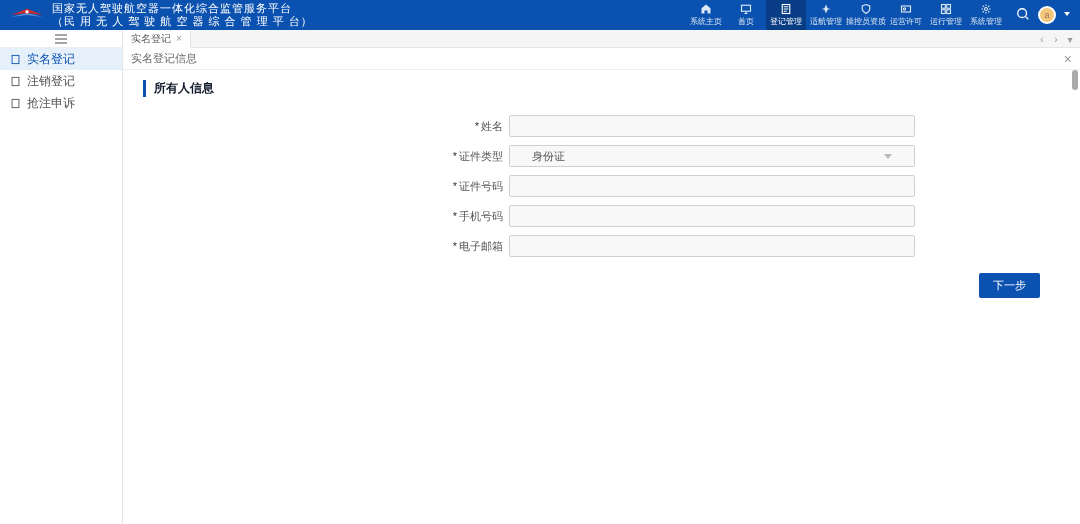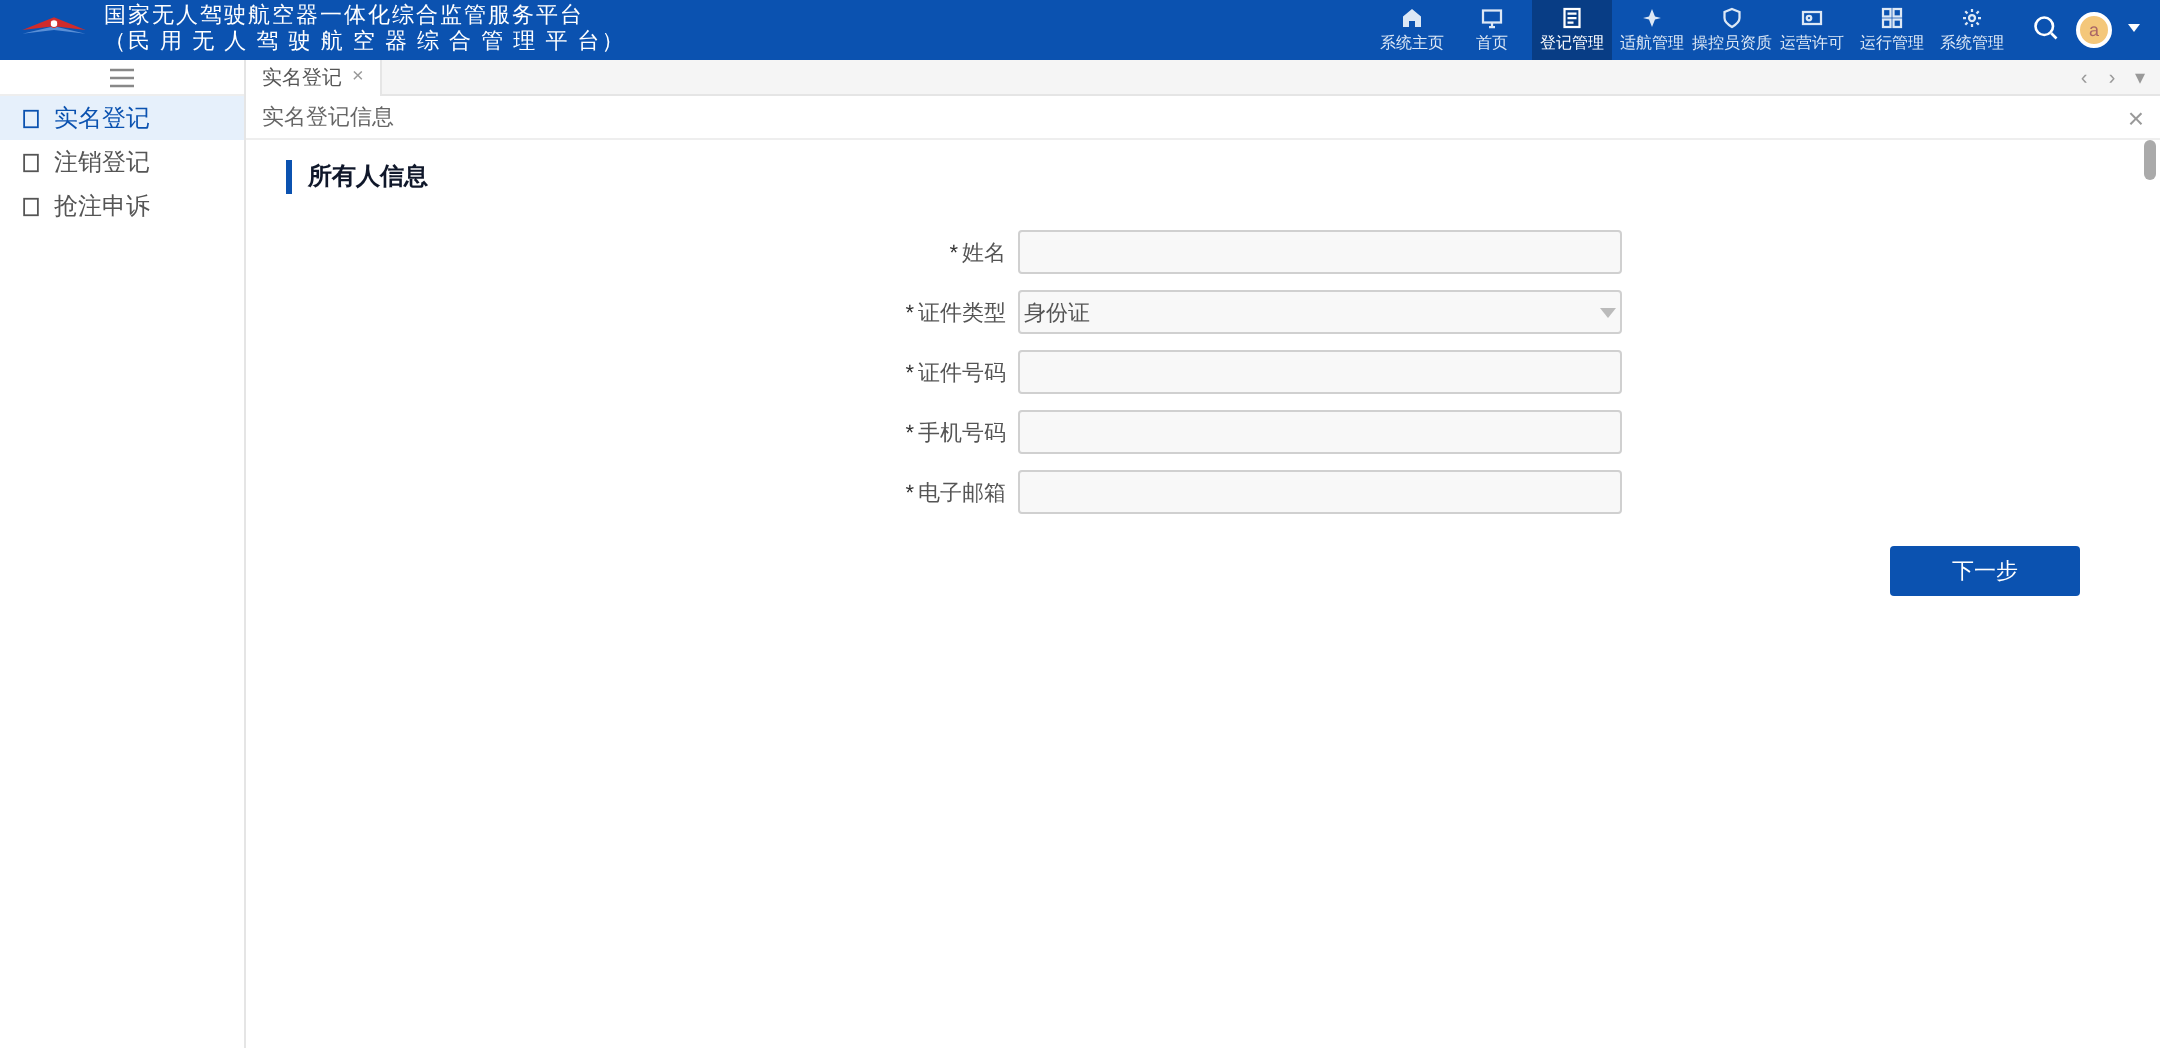--- a/index.html
+++ b/index.html
@@ -37,26 +37,26 @@
     
     .panel-header { height: 22px; display: flex; align-items: center; padding: 0 8px; font-size: 11px; color: #666; border-bottom: 1px solid #eee; gap: 43px; }
     .panel-close { margin-left: auto; cursor: pointer; color: #999; font-size: 14px; }
     
     .panel-body { padding: 10px 20px; flex: 1; overflow: auto; }
     .section-title { border-left: 3px solid #0b52b0; padding-left: 8px; font-size: 12px; font-weight: bold; color: #0f172a; margin-bottom: 18px; }
     
     .form-row { display: flex; align-items: center; margin-bottom: 8px; padding-left: 300px; }
     .form-label { width: 60px; text-align: right; font-size: 11px; color: #555; margin-right: 6px; }
     .req { color: #333; margin-right: 2px; }
-    .form-input, .form-select { width: 302px; height: 22px; border: 1px solid #d0d0d0; border-radius: 2px; background: #f8f8f8; padding: 0 2px; font-size: 11px; color: #555; }
+    .form-input, .form-select { width: 406px; height: 22px; border: 1px solid #d0d0d0; border-radius: 2px; background: #f8f8f8; padding: 0 22px; font-size: 11px; color: #555; }
     .form-select { display: flex; align-items: center; justify-content: space-between; cursor: pointer; background: #f8f8f8; }
     .select-arrow { width: 0; height: 0; border-left: 4px solid transparent; border-right: 4px solid transparent; border-top: 5px solid #bbb; }
     
     .form-footer { display: flex; justify-content: flex-end; padding-right: 20px; margin-top: 16px; }
-    .btn-primary { background: #0b52b0; color: #fff; border: none; padding: 5px 31px; font-size: 11px; border-radius: 2px; cursor: pointer; }
+    .btn-primary { background: #0b52b0; color: #fff; border: none; padding: 5px 14px; font-size: 11px; border-radius: 2px; cursor: pointer; }
     
     .scrollbar-track { position: absolute; right: 2px; top: 40px; width: 6px; height: 400px; }
     .scrollbar-thumb { width: 6px; height: 20px; background: #aaa; border-radius: 3px; cursor: pointer; position: absolute; top: 0; }
   </style>
 </head>
 <body>
 
 <div class="header">
   <div class="logo-area">
     <svg class="logo-icon" viewBox="0 0 60 30">

